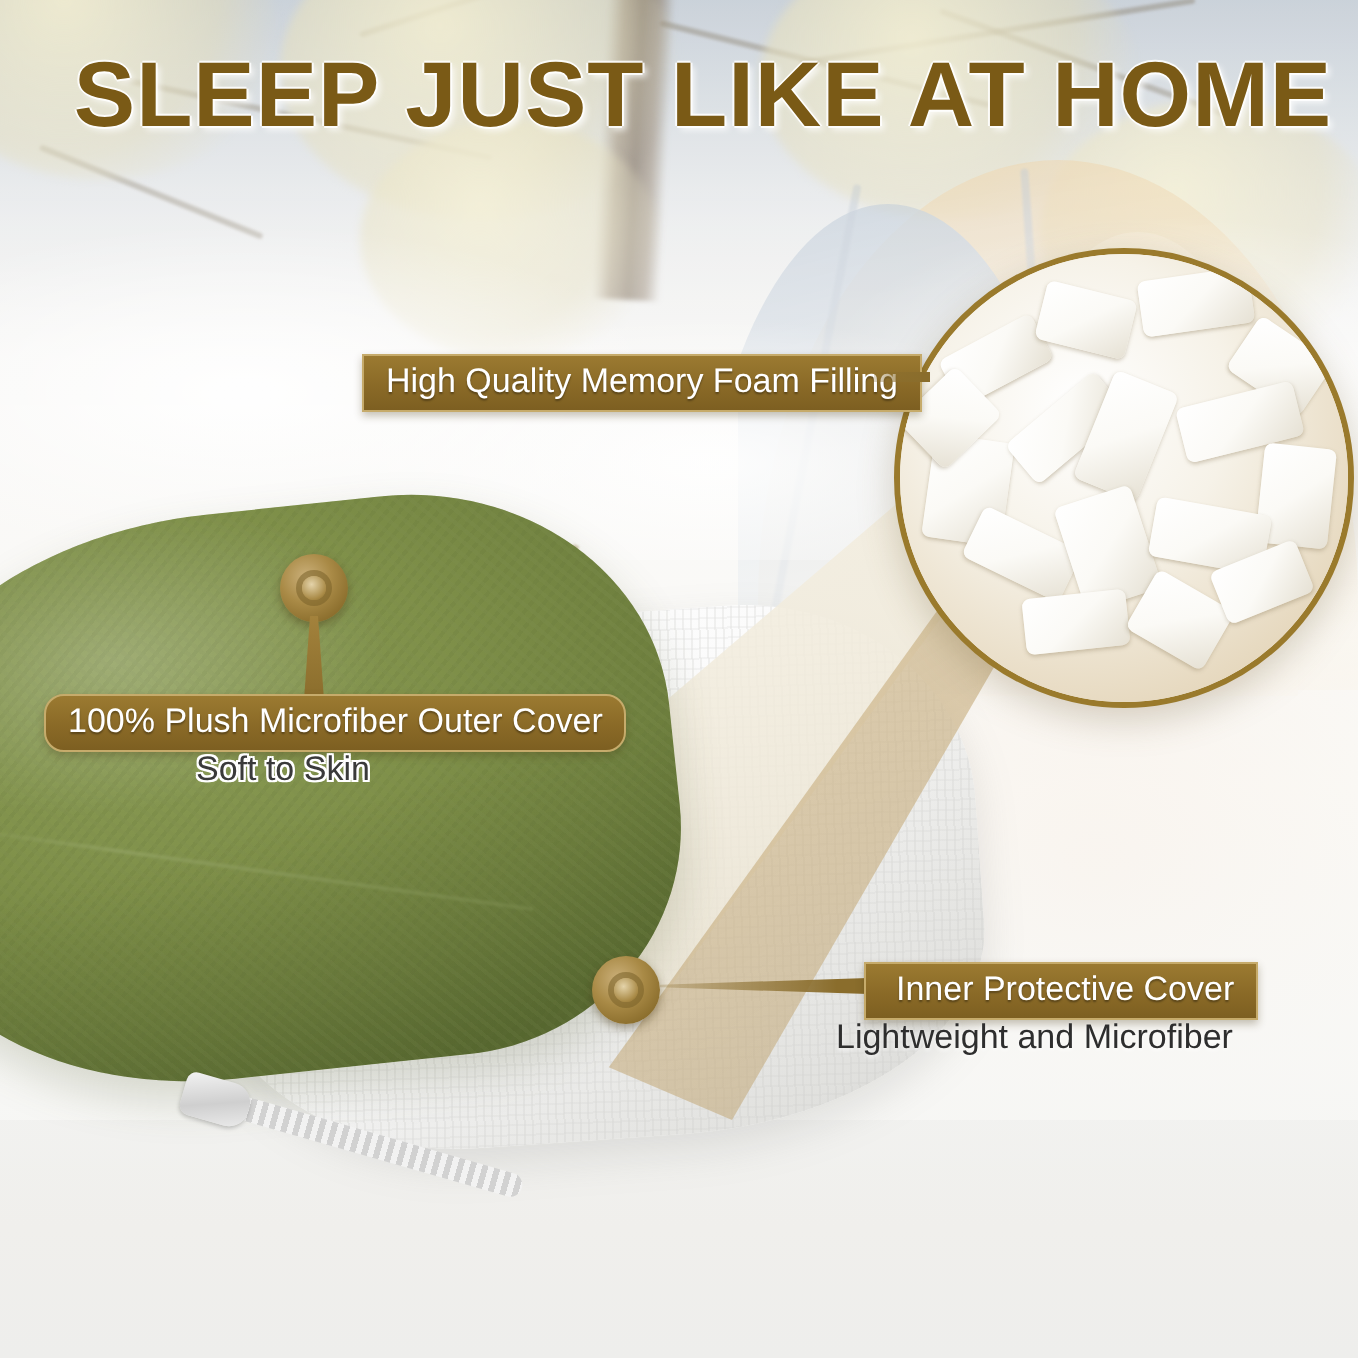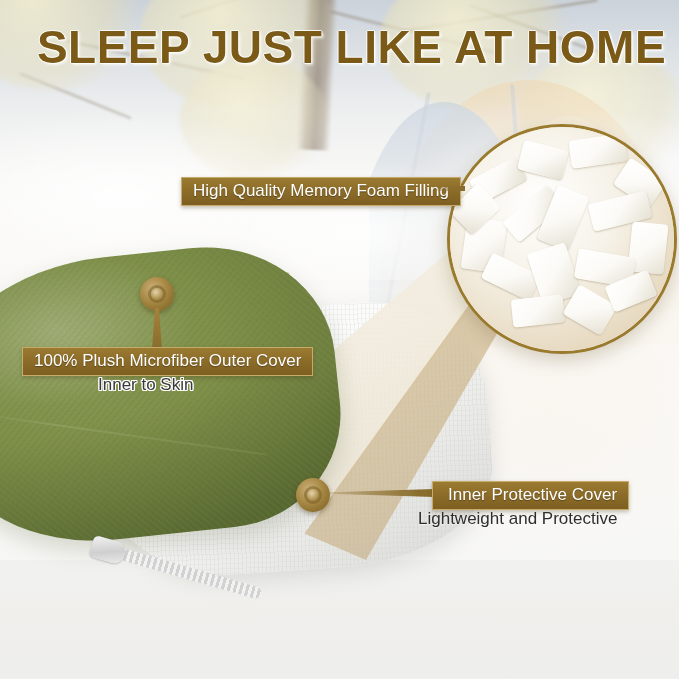--- a/index.html
+++ b/index.html
@@ -340,22 +340,22 @@
     <div class="chunk" style="left:118px;top:166px;width:44px;height:34px;transform:rotate(30deg);"></div>
     <div class="chunk" style="left:158px;top:150px;width:46px;height:28px;transform:rotate(-22deg);"></div>
     <div class="chunk" style="left:8px;top:62px;width:34px;height:40px;transform:rotate(46deg);"></div>
   </div>
 
   <div class="pill" style="left:181px;top:177px;">High Quality Memory Foam Filling</div>
   <div class="stem-taper" style="left:437px;top:186px;width:28px;height:5px;"></div>
 
   <div class="marker" style="left:140px;top:277px;"></div>
   <div class="stem" style="left:152px;top:308px;width:10px;height:42px;clip-path:polygon(30% 0,70% 0,100% 100%,0 100%);"></div>
-  <div class="pill" style="left:22px;top:347px;">100% Plush Microfiber Outer Cover</div>
-  <div class="caption outlined" style="left:98px;top:375px;">Inner to Skin</div>
+  <div class="pill" style="left:22px;top:347px;border-radius:10px;">100% Plush Microfiber Outer Cover</div>
+  <div class="caption outlined" style="left:98px;top:375px;">Soft to Skin</div>
 
   <div class="marker" style="left:296px;top:478px;"></div>
   <div class="stem-taper" style="left:330px;top:489px;width:104px;height:8px;clip-path:polygon(0 42%,100% 0,100% 100%,0 58%);"></div>
   <div class="pill" style="left:432px;top:481px;padding-left:15px;">Inner Protective Cover</div>
-  <div class="caption" style="left:418px;top:509px;">Lightweight and Protective</div>
+  <div class="caption" style="left:418px;top:509px;">Lightweight and Microfiber</div>
 
 
 </div>
 
 </body></html>

